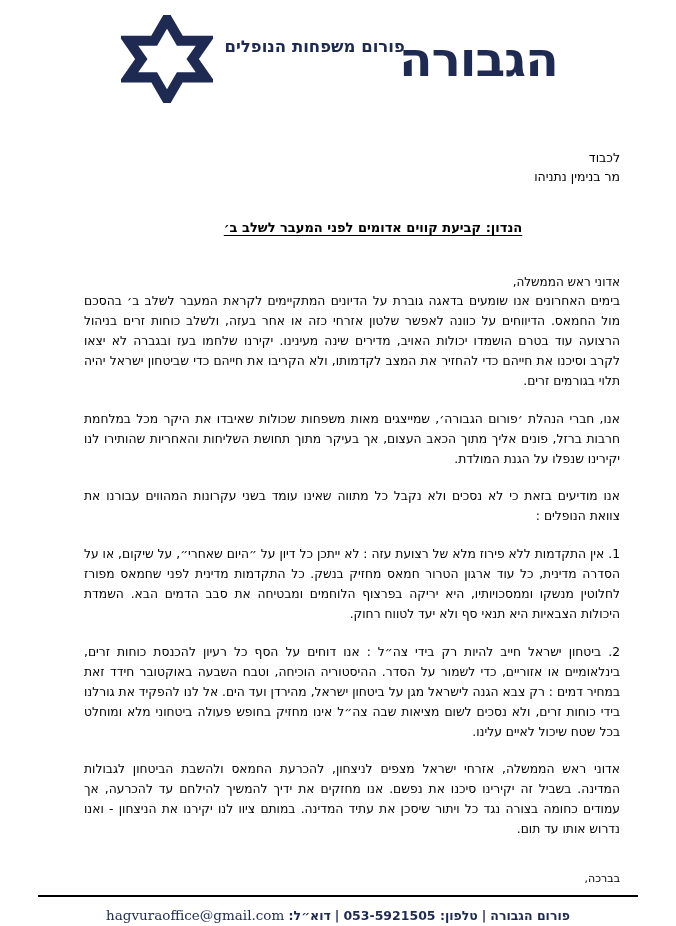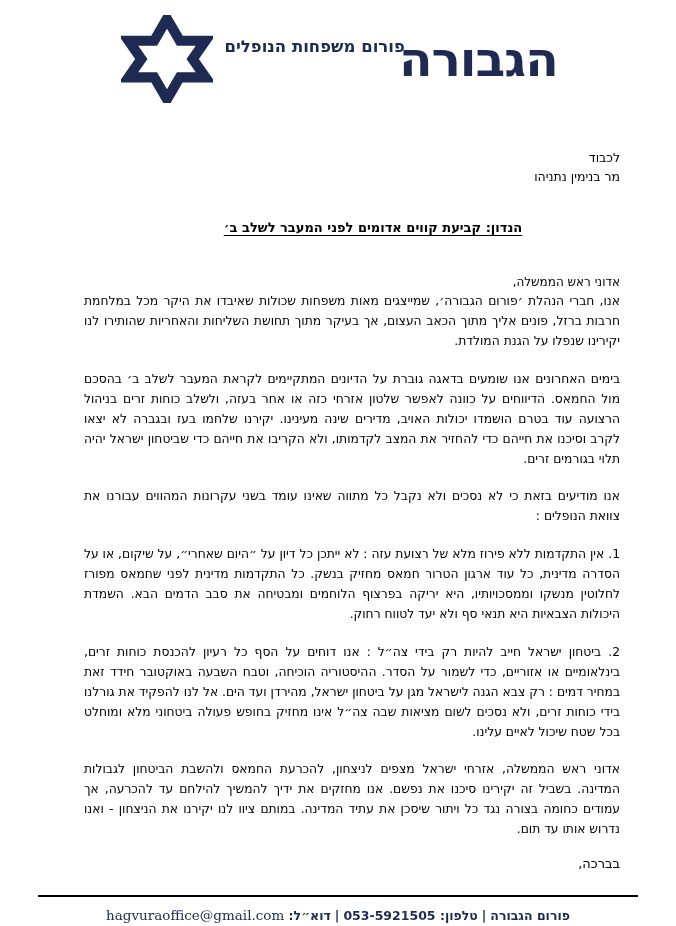--- a/index.html
+++ b/index.html
@@ -120,22 +120,22 @@
   .list-item {
     margin-top: 18px;
     font-size: 12.3px;
     line-height: 1.62;
     text-align: justify;
     display: block;
   }
   .list-num { }
 
   .closing {
-    margin-top: 14px;
-    font-size: 13px;
+    margin-top: 30px;
+    font-size: 11px;
     line-height: 1.6;
     text-align: right;
   }
   .closing .bold { font-weight: bold; }
 
   
   .footer {
     position: absolute;
     left: 0;
     right: 0;
@@ -192,23 +192,23 @@
       <div>לכבוד</div>
       <div>מר בנימין נתניהו</div>
     </div>
 
     <div class="subject">
       <span>הנדון: קביעת קווים אדומים לפני המעבר לשלב ב׳</span>
     </div>
 
     <div class="salutation">אדוני ראש הממשלה,</div>
 
+    <p class="para">בימים האחרונים אנו שומעים בדאגה גוברת על הדיונים המתקיימים לקראת המעבר לשלב ב׳ בהסכם מול החמאס. הדיווחים על כוונה לאפשר שלטון אזרחי כזה או אחר בעזה, ולשלב כוחות זרים בניהול הרצועה עוד בטרם הושמדו יכולות האויב, מדירים שינה מעינינו. יקירנו שלחמו בעז ובגברה לא יצאו לקרב וסיכנו את חייהם כדי להחזיר את המצב לקדמותו, ולא הקריבו את חייהם כדי שביטחון ישראל יהיה תלוי בגורמים זרים.</p>
+
     <p class="para">אנו, חברי הנהלת ׳פורום הגבורה׳, שמייצגים מאות משפחות שכולות שאיבדו את היקר מכל במלחמת חרבות ברזל, פונים אליך מתוך הכאב העצום, אך בעיקר מתוך תחושת השליחות והאחריות שהותירו לנו יקירינו שנפלו על הגנת המולדת.</p>
-
-    <p class="para">בימים האחרונים אנו שומעים בדאגה גוברת על הדיונים המתקיימים לקראת המעבר לשלב ב׳ בהסכם מול החמאס. הדיווחים על כוונה לאפשר שלטון אזרחי כזה או אחר בעזה, ולשלב כוחות זרים בניהול הרצועה עוד בטרם הושמדו יכולות האויב, מדירים שינה מעינינו. יקירנו שלחמו בעז ובגברה לא יצאו לקרב וסיכנו את חייהם כדי להחזיר את המצב לקדמותו, ולא הקריבו את חייהם כדי שביטחון ישראל יהיה תלוי בגורמים זרים.</p>
 
     <p class="para">אנו מודיעים בזאת כי לא נסכים ולא נקבל כל מתווה שאינו עומד בשני עקרונות המהווים עבורנו את צוואת הנופלים :</p>
 
     <ol class="list">
       <li class="list-item">
         <span class="list-num">1.</span>
         <span>אין התקדמות ללא פירוז מלא של רצועת עזה : לא ייתכן כל דיון על ״היום שאחרי״, על שיקום, או על הסדרה מדינית, כל עוד ארגון הטרור חמאס מחזיק בנשק. כל התקדמות מדינית לפני שחמאס מפורז לחלוטין מנשקו וממסכויותיו, היא יריקה בפרצוף הלוחמים ומבטיחה את סבב הדמים הבא. השמדת היכולות הצבאיות היא תנאי סף ולא יעד לטווח רחוק.</span>
       </li>
       <li class="list-item">
         <span class="list-num">2.</span>

